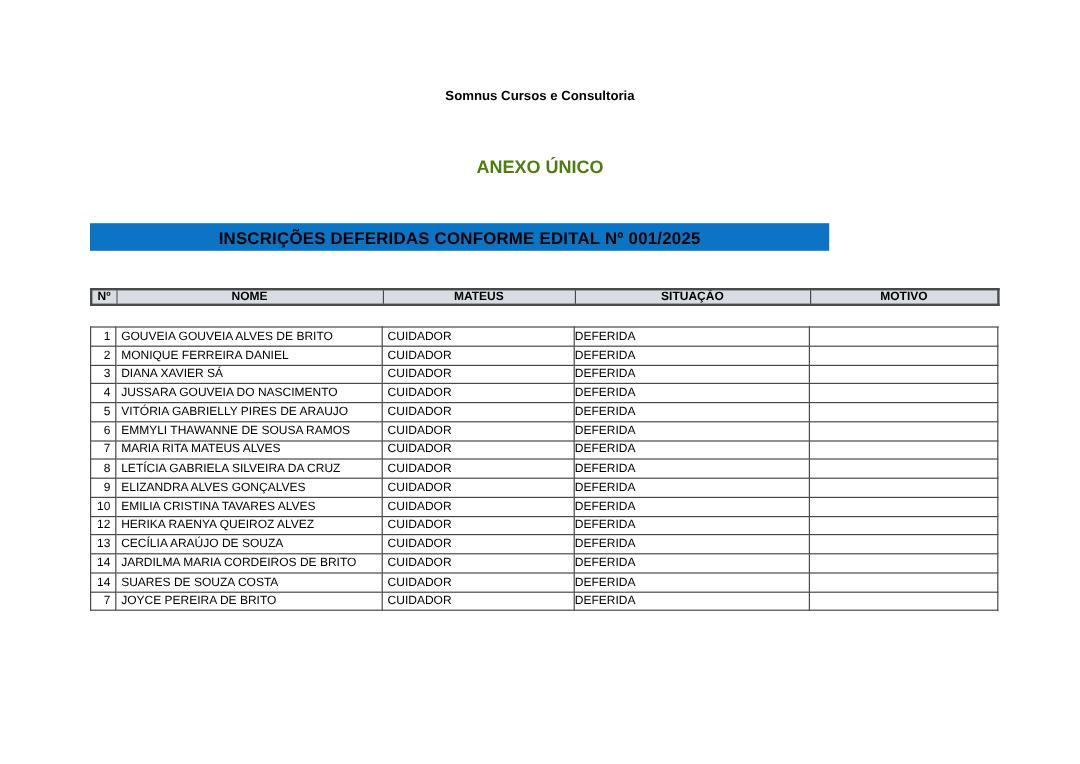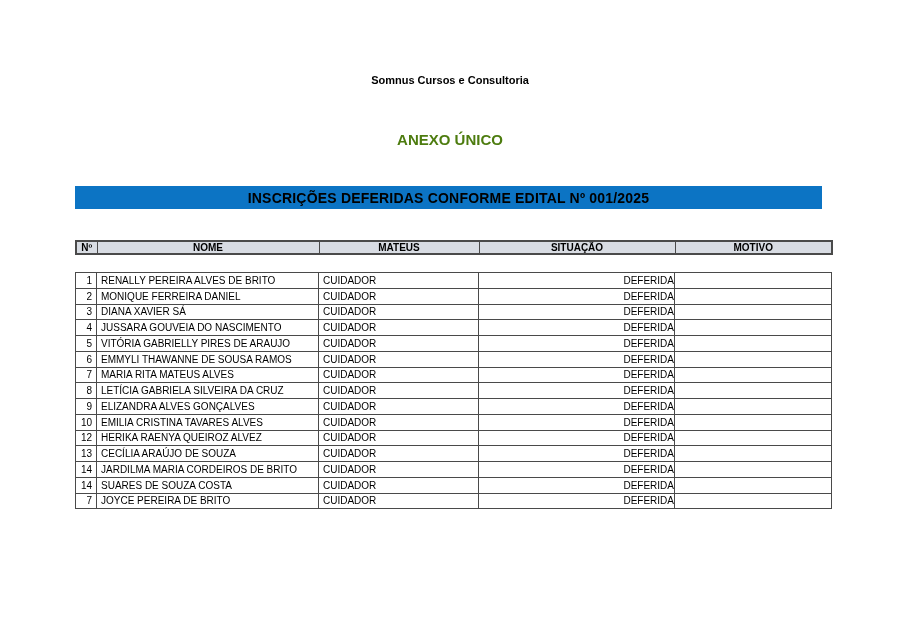--- a/index.html
+++ b/index.html
@@ -19,21 +19,21 @@
   }
   .org-name{
     position:absolute;top:74px;left:0;width:100%;
     text-align:center;font-size:11px;font-weight:bold;color:#000;
   }
   .doc-title{
     position:absolute;top:131px;left:0;width:100%;
     text-align:center;font-size:15px;font-weight:bold;color:#4d7c0f;
   }
   .banner{
-    position:absolute;left:75px;top:186px;width:747px;height:23px;
+    position:absolute;left:75px;top:186px;width:616px;height:23px;
     background:var(--banner-bg);
     display:flex;align-items:center;justify-content:center;
   }
   .banner-title{
     font-size:14px;font-weight:bold;color:#000;letter-spacing:.2px;
   }
   table{border-collapse:collapse;table-layout:fixed;}
   .header-table{
     position:absolute;left:75px;top:240px;width:756px;
     border:2px solid var(--border-color);
@@ -58,21 +58,21 @@
     overflow:hidden;white-space:nowrap;
   }
   .col-w-num{width:21px;}
   .col-w-nome{width:222px;}
   .col-w-cargo{width:160px;}
   .col-w-situacao{width:196px;}
   .col-w-motivo{width:157px;}
   .data-table td.col-num{text-align:right;padding-right:4px;}
   .data-table td.col-nome{text-align:left;padding-left:4px;}
   .data-table td.col-cargo{text-align:left;padding-left:4px;margin-left:34px;}
-  .data-table td.col-situacao{text-align:right;}
+  .data-table td.col-situacao{text-align:left;}
   .data-table td.col-motivo{text-align:left;padding-left:4px;}
 </style>
 </head>
 <body>
 
 <div class="page">
 
   <div class="org-name">Somnus Cursos e Consultoria</div>
 
   <div class="doc-title">ANEXO ÚNICO</div>
@@ -104,21 +104,21 @@
     <colgroup>
       <col class="col-w-num">
         <col class="col-w-nome">
         <col class="col-w-cargo">
         <col class="col-w-situacao">
         <col class="col-w-motivo">
     </colgroup>
     <tbody>
         <tr>
           <td class="col-num">1</td>
-          <td class="col-nome">RENALLY PEREIRA ALVES DE BRITO</td>
+          <td class="col-nome">GOUVEIA GOUVEIA ALVES DE BRITO</td>
           <td class="col-cargo">CUIDADOR</td>
           <td class="col-situacao">DEFERIDA</td>
           <td class="col-motivo"></td>
         </tr>
         <tr>
           <td class="col-num">2</td>
           <td class="col-nome">MONIQUE FERREIRA DANIEL</td>
           <td class="col-cargo">CUIDADOR</td>
           <td class="col-situacao">DEFERIDA</td>
           <td class="col-motivo"></td>

